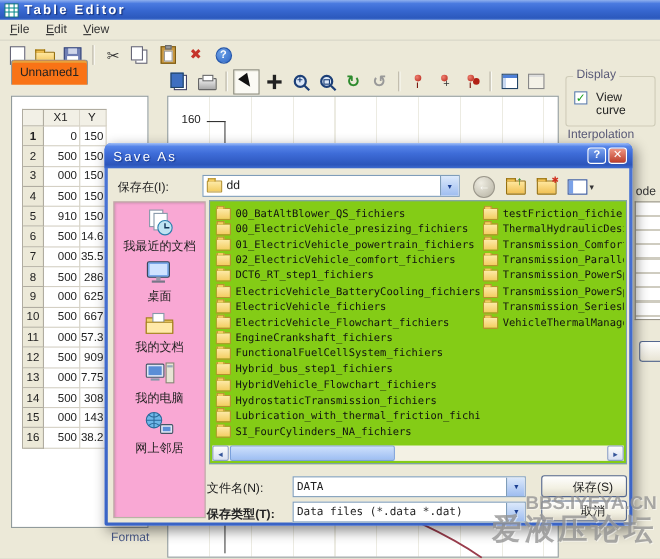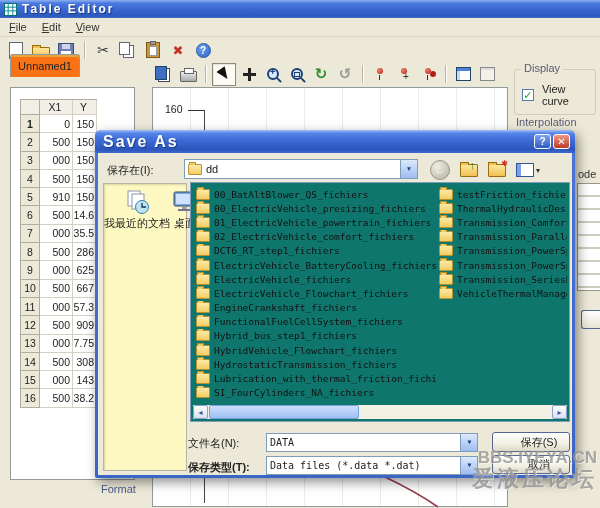--- a/index.html
+++ b/index.html
@@ -93,40 +93,40 @@
     background-image:repeating-linear-gradient(90deg,transparent 0 37px,#ecebe2 37px 38px),
                      repeating-linear-gradient(180deg,transparent 0 47px,#f1f0e8 47px 48px);}
   .ytick{position:absolute;left:163px;top:103px;font-size:10.5px;z-index:1;background:#fff;padding:0 2px;}
   .tickline{position:absolute;left:188px;top:110px;width:17px;height:1px;background:#333;z-index:1;}
   .yaxis{position:absolute;left:204px;top:110px;width:1px;height:393px;background:#444;z-index:1;}
   .curve-svg{position:absolute;left:350px;top:468px;z-index:1;}
 
   
   .groupbox{position:absolute;left:514px;top:69px;width:80px;height:44px;border:1px solid #cfccb8;border-radius:3px;}
   .gb-label{position:absolute;left:6px;top:-8px;background:#ece9d8;padding:0 3px;color:#5a5a78;}
-  .cbrow{position:absolute;left:7px;top:13px;display:flex;align-items:center;gap:8px;}
+  .cbrow{position:absolute;left:7px;top:13px;display:flex;gap:8px;}
   .xpcheck{width:12px;height:12px;background:#fff;border:1px solid #5a7aa8;display:flex;align-items:center;
     justify-content:center;color:#1ca11c;font-size:11px;font-weight:bold;box-sizing:border-box;}
   .xpcheck::before{content:"✓";}
   .interp-label{position:absolute;left:516px;top:116px;color:#5a5a78;}
   .frag-ode{position:absolute;left:578px;top:168px;color:#333;}
   .sliver-list{position:absolute;left:577px;top:183px;width:23px;height:106px;border:1px solid #9a968a;border-right:none;
     background:repeating-linear-gradient(180deg,#fff 0 11px,#cfccc0 11px 13px);}
   .frag-othe{position:absolute;left:575px;top:288px;color:#777;margin-left:45px;}
   .frag-btn{position:absolute;left:581px;top:310px;width:19px;height:17px;border:1px solid #55688f;border-right:none;
     border-radius:3px 0 0 3px;background:linear-gradient(#fefefe,#e8e4d4);}
 
   
   .dialog{position:absolute;left:95px;top:130px;width:480px;height:348px;z-index:10;box-sizing:border-box;
     padding:0 3px 3px 3px;background:linear-gradient(#4a74d6,#3a64c6);border-radius:6px 6px 2px 2px;
     box-shadow:3px 4px 12px rgba(0,0,0,.45);}
   .dlg-titlebar{height:23px;margin:0 -3px;border-radius:6px 6px 0 0;display:flex;align-items:center;
     padding:0 5px 0 8px;box-sizing:border-box;
     background:linear-gradient(180deg,#a2c0f8 0,#5584e8 14%,#3e6cd8 42%,#2c55bb 86%,#3f6cd0 100%);}
-  .dlg-title{color:#fff;font-weight:bold;font-size:16px;letter-spacing:2px;text-shadow:1px 1px 1px #1a3a8c;}
+  .dlg-title{color:#fff;font-weight:normal;font-size:12px;letter-spacing:2px;text-shadow:1px 1px 1px #1a3a8c;}
   .dlg-controls{margin-left:auto;display:flex;gap:2px;}
   .dlg-btn{width:17px;height:15px;border-radius:3px;border:1px solid #fff;display:flex;align-items:center;
     justify-content:center;color:#fff;font-size:10px;font-weight:bold;box-sizing:border-box;}
   .dlg-btn.help{background:linear-gradient(#7da4f0,#2e5cc4);}
   .dlg-btn.close{background:linear-gradient(#ef9784,#bb3b28);}
   .dlg-body{position:relative;height:322px;background:#ece9d8;}
 
   .lbl{position:absolute;color:#222;}
   .xpcombo{position:absolute;background:#fff;border:1px solid #7f9db9;display:flex;align-items:center;
     padding-left:3px;box-sizing:border-box;gap:4px;overflow:hidden;white-space:nowrap;}
@@ -142,27 +142,27 @@
   .ffold{position:relative;width:16px;height:11px;background:linear-gradient(#ffe79e,#f0c052);
     border:1px solid #96700f;border-radius:0 1px 1px 1px;}
   .ffold::before{content:"";position:absolute;left:-1px;top:-3px;width:7px;height:2px;background:#f0c052;
     border:1px solid #96700f;border-bottom:0;}
   .ic-up::after{content:"↑";position:absolute;right:2px;top:-6px;color:#1a7a1a;font-weight:bold;font-size:11px;}
   .ic-newf::after{content:"✱";position:absolute;right:-3px;top:-6px;color:#d03020;font-size:8px;}
   .ic-views{width:16px;height:12px;background:#fff;border:1px solid #35559a;box-shadow:inset 4px 0 0 #7ba2e8;}
   .views-caret{color:#333;font-size:8px;margin-left:2px;}
   .views-wrap{display:flex;align-items:center;}
 
-  .placesbar{position:absolute;left:5px;top:30px;width:84px;height:288px;background:#fef9c3;
+  .placesbar{position:absolute;left:5px;top:30px;width:84px;height:288px;background:#f9a8d4;
     border:1px solid #b8b4a4;box-shadow:inset 1px 1px 2px rgba(0,0,0,.15);box-sizing:border-box;
-    display:flex;padding-top:5px;}
+    display:flex;flex-direction:column;padding-top:5px;}
   .place{display:flex;flex-direction:column;align-items:center;height:46px;flex:none;}
   .place .plabel{font-size:11px;margin-top:1px;}
 
-  .filelist{position:absolute;left:92px;top:29px;width:380px;height:240px;background:#0f766e;
+  .filelist{position:absolute;left:92px;top:29px;width:380px;height:240px;background:#84cc16;
     border:1px solid #7f9db9;box-sizing:border-box;overflow:hidden;}
   .flcol{position:absolute;top:4px;display:flex;flex-direction:column;}
   .flcol.left{left:5px;width:240px;}
   .flcol.right{left:248px;width:128px;}
   .fitem{height:14.2px;display:flex;align-items:center;gap:4px;white-space:nowrap;overflow:hidden;
     font-family:"DejaVu Sans Mono","Liberation Mono",monospace;font-size:9.5px;color:#111;}
   .fsm{width:12px;height:9px;background:linear-gradient(#fdeaa8,#f3cd62);border:1px solid #b5922e;
     border-radius:1px;position:relative;flex:none;}
   .fsm::before{content:"";position:absolute;top:-3px;left:0;width:5px;height:2px;background:#f3cd62;
     border:1px solid #b5922e;border-bottom:0;}
@@ -176,21 +176,21 @@
     background:linear-gradient(180deg,#cde0fc,#9ebef2);border:1px solid #7aa0dc;border-radius:2px;}
 
   .xpbtn{position:absolute;background:linear-gradient(180deg,#fefefe,#f2f0e2 60%,#dcd8c8);
     border:1px solid #55688f;border-radius:3px;display:flex;align-items:center;justify-content:center;
     font-size:11px;box-sizing:border-box;padding-left:16px;}
 
   
   .watermark{position:absolute;right:3px;top:449px;z-index:40;text-align:right;color:#969696;opacity:.8;
     font-weight:bold;line-height:1.08;pointer-events:none;text-shadow:1px 1px 0 rgba(255,255,255,.6);}
   .wm1{font-size:17px;}
-  .wm2{font-size:22px;letter-spacing:3px;}
+  .wm2{font-size:27px;letter-spacing:3px;}
 </style>
 </head>
 <body>
 
 <div id="app">
 
   <div class="titlebar">
     <svg width="13" height="13" viewBox="0 0 14 14">
         <rect x="0.5" y="0.5" width="13" height="13" fill="#fff" stroke="#066"></rect>
         <path d="M0 4.5 h14 M0 8.5 h14 M4.5 0 v14 M9.5 0 v14" stroke="#088" fill="none"></path>
@@ -448,20 +448,28 @@
           <svg width="30" height="26" viewBox="0 0 30 26">
               <rect x="4" y="3" width="20" height="14" rx="1.5" fill="#7aa7e8" stroke="#334455"></rect>
               <rect x="6" y="5" width="16" height="10" fill="#cfe3ff"></rect>
               <rect x="12" y="17" width="4" height="3" fill="#99a"></rect>
               <rect x="8" y="20" width="12" height="2" fill="#778"></rect>
             </svg>
           <span class="plabel">桌面</span>
         </div>
         <div class="place">
           <svg width="30" height="26" viewBox="0 0 30 26">
+              <path d="M3 8 h8 l2 2 h14 v12 h-24 z" fill="#f3d270" stroke="#a5821e"></path>
+              <rect x="9" y="4" width="10" height="8" fill="#fff" stroke="#8899aa"></rect>
+              <path d="M3 12 h24 v10 h-24 z" fill="#ffe9a8" stroke="#a5821e"></path>
+            </svg>
+          <span class="plabel">我的文档</span>
+        </div>
+        <div class="place">
+          <svg width="30" height="26" viewBox="0 0 30 26">
               <rect x="3" y="4" width="16" height="12" rx="1" fill="#dfe6f5" stroke="#445566"></rect>
               <rect x="5" y="6" width="12" height="8" fill="#5b8ed6"></rect>
               <rect x="21" y="3" width="7" height="18" fill="#e8e4d4" stroke="#888877"></rect>
               <rect x="22" y="5" width="5" height="2" fill="#99aabb"></rect>
               <rect x="7" y="17" width="8" height="2" fill="#8899aa"></rect>
             </svg>
           <span class="plabel">我的电脑</span>
         </div>
         <div class="place">
           <svg width="30" height="26" viewBox="0 0 30 26">

